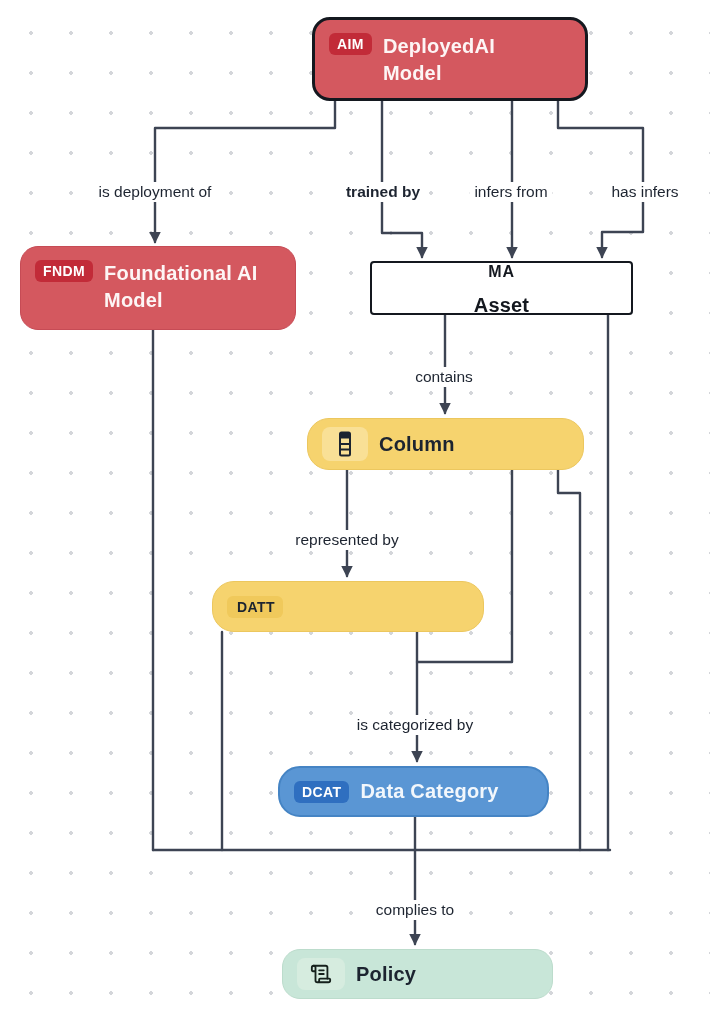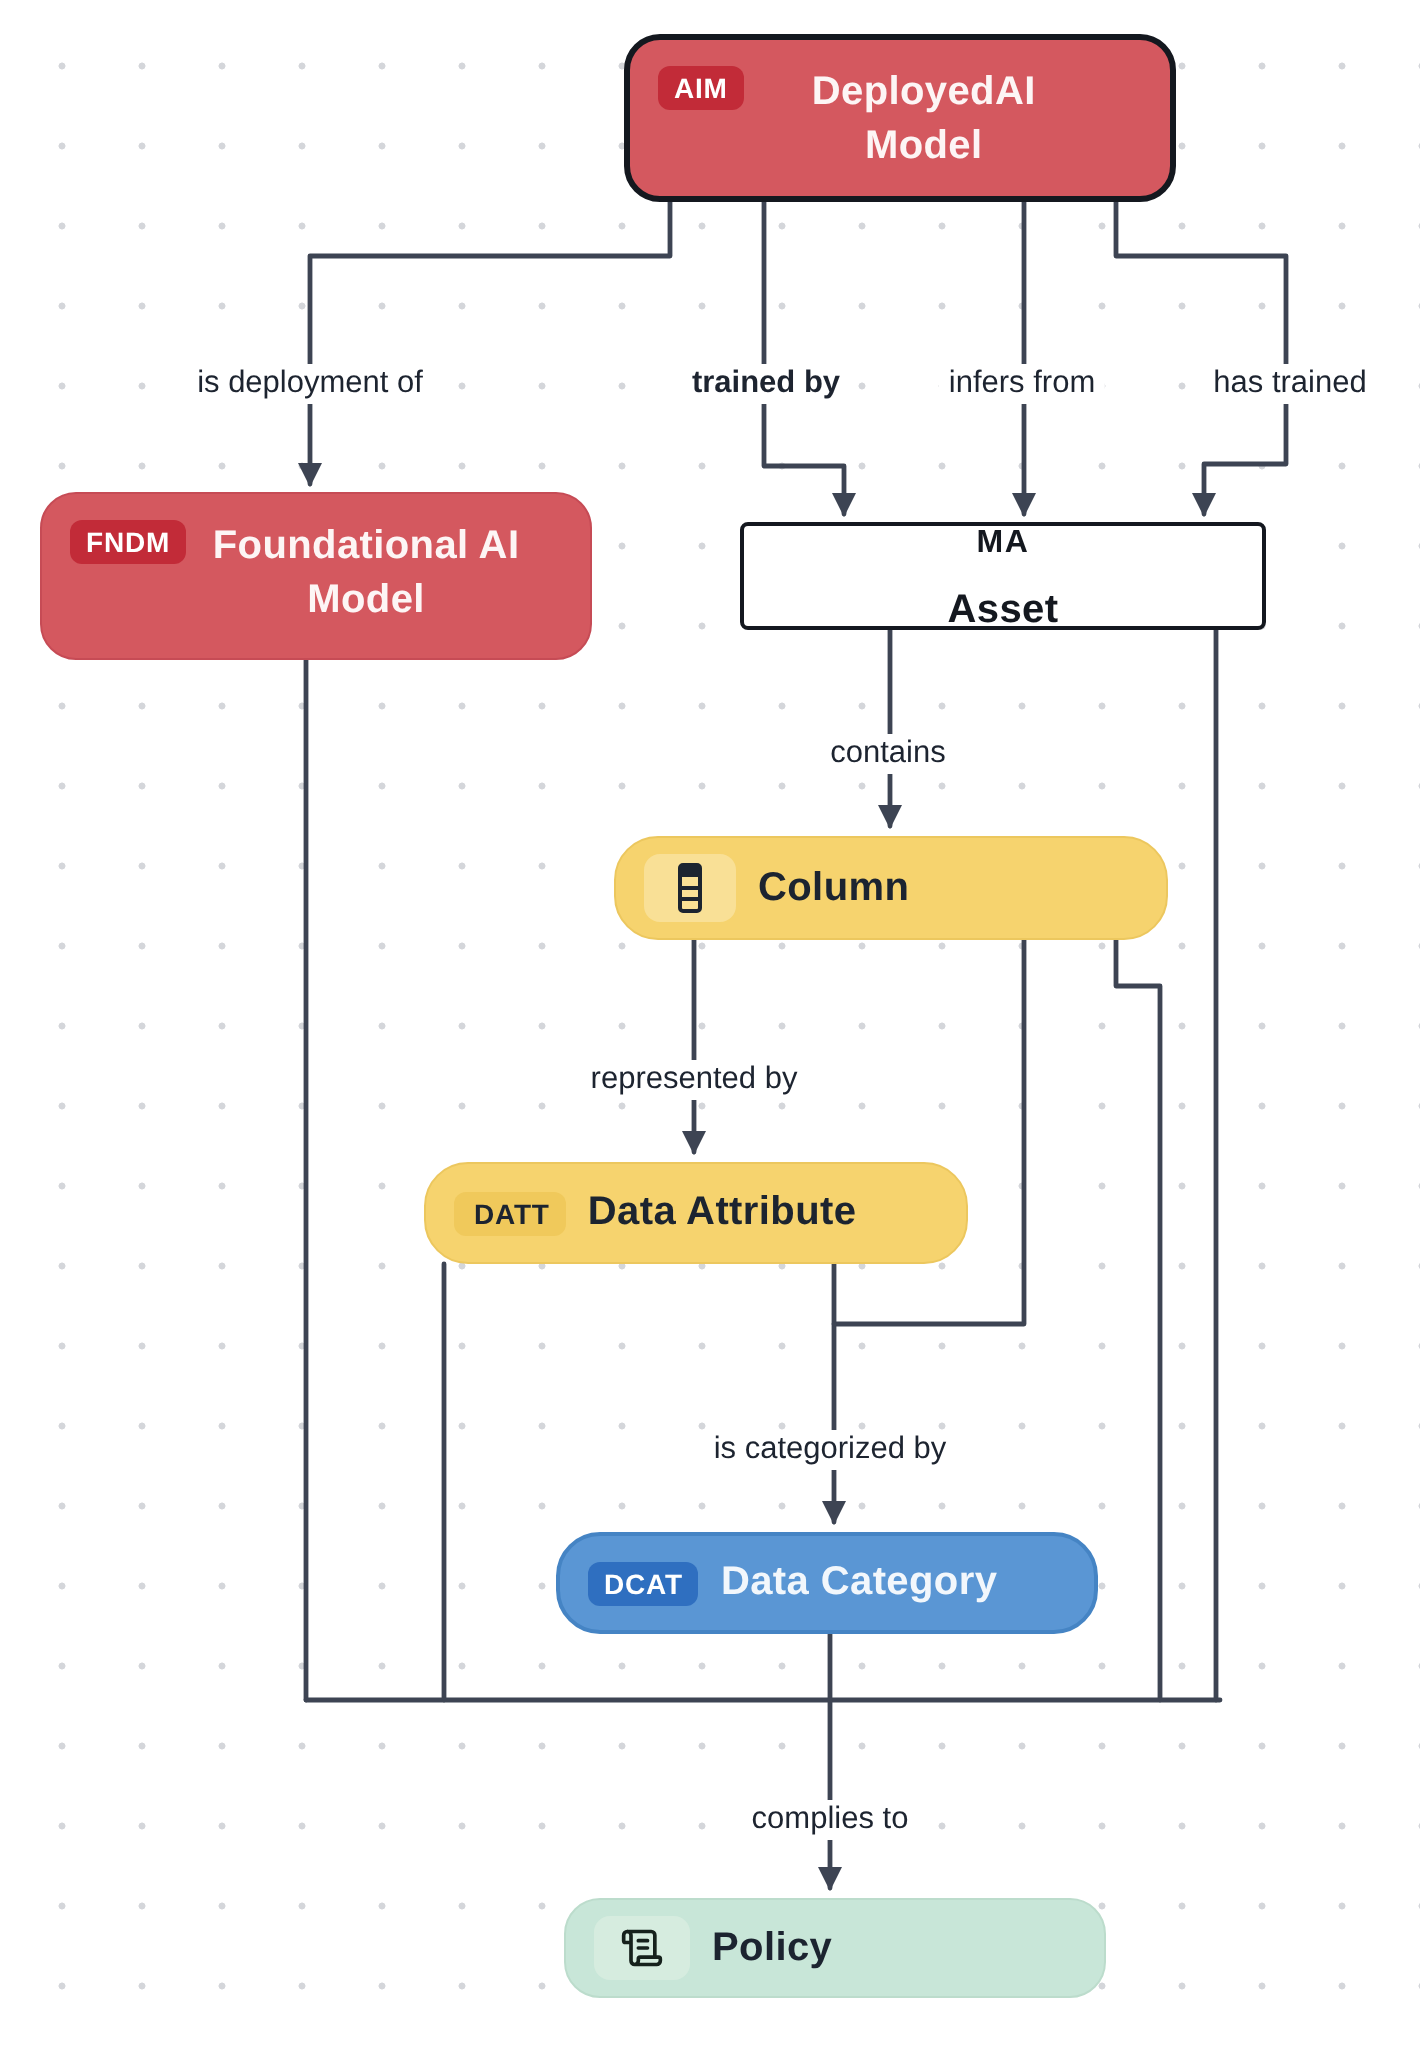--- a/index.html
+++ b/index.html
@@ -35,21 +35,20 @@
     display: flex;
     align-items: center;
     gap: 11px;
     box-sizing: border-box;
     padding: 0 14px;
     border-radius: 18px;
     font-size: 20px;
     font-weight: 600;
     letter-spacing: 0.2px;
     cursor: pointer;
-    text-align: center;
   }
   .node .node-label { line-height: 27px; }
   .node.two-line { align-items: flex-start; padding-top: 13px; }
   .node.two-line .node-label { width: 158px; }
   .badge {
     display: inline-flex;
     align-items: center;
     justify-content: center;
     border-radius: 6px;
     padding: 3px 8px;
@@ -142,21 +141,20 @@
         <rect x="4" y="1.5" width="10" height="6" fill="#1c2430" stroke="none"></rect>
         <line x1="4" y1="13" x2="14" y2="13"></line>
         <line x1="4" y1="18.5" x2="14" y2="18.5"></line>
       </svg>
     </span>
     <span class="node-label">Column</span>
   </div>
 
   <div class="node node-yellow" style="left:212px; top:581px; width:272px; height:51px;">
     <span class="badge">DATT</span>
-    <span class="node-label">Data Attribute</span>
   </div>
 
   <div class="node node-blue" style="left:278px; top:766px; width:271px; height:51px;">
     <span class="badge">DCAT</span>
     <span class="node-label">Data Category</span>
   </div>
 
   <div class="node node-mint" style="left:282px; top:949px; width:271px; height:50px;">
     <span class="badge-icon">
       <svg width="22" height="22" viewBox="0 0 24 24" fill="none" stroke="#16211c" stroke-width="2" stroke-linecap="round" stroke-linejoin="round">
@@ -165,19 +163,19 @@
         <path d="M19 17V5a2 2 0 0 0-2-2H4"></path>
         <path d="M8 21h12a2 2 0 0 0 2-2v-1a1 1 0 0 0-1-1H11a1 1 0 0 0-1 1v1a2 2 0 1 1-4 0V5a2 2 0 1 0-4 0v3a1 1 0 0 0 1 1h3"></path>
       </svg>
     </span>
     <span class="node-label">Policy</span>
   </div>
 
   <div class="edge-label" style="left:155px; top:192px;">is deployment of</div>
   <div class="edge-label" style="left:383px; top:192px;font-weight:bold;">trained by</div>
   <div class="edge-label" style="left:511px; top:192px;">infers from</div>
-  <div class="edge-label" style="left:645px; top:192px;">has trained</div>
+  <div class="edge-label" style="left:645px; top:192px;">has infers</div>
   <div class="edge-label" style="left:444px; top:377px;">contains</div>
   <div class="edge-label" style="left:347px; top:540px;">represented by</div>
   <div class="edge-label" style="left:415px; top:725px;">is categorized by</div>
   <div class="edge-label" style="left:415px; top:910px;">complies to</div>
 
 </div>
 
 </body></html>

